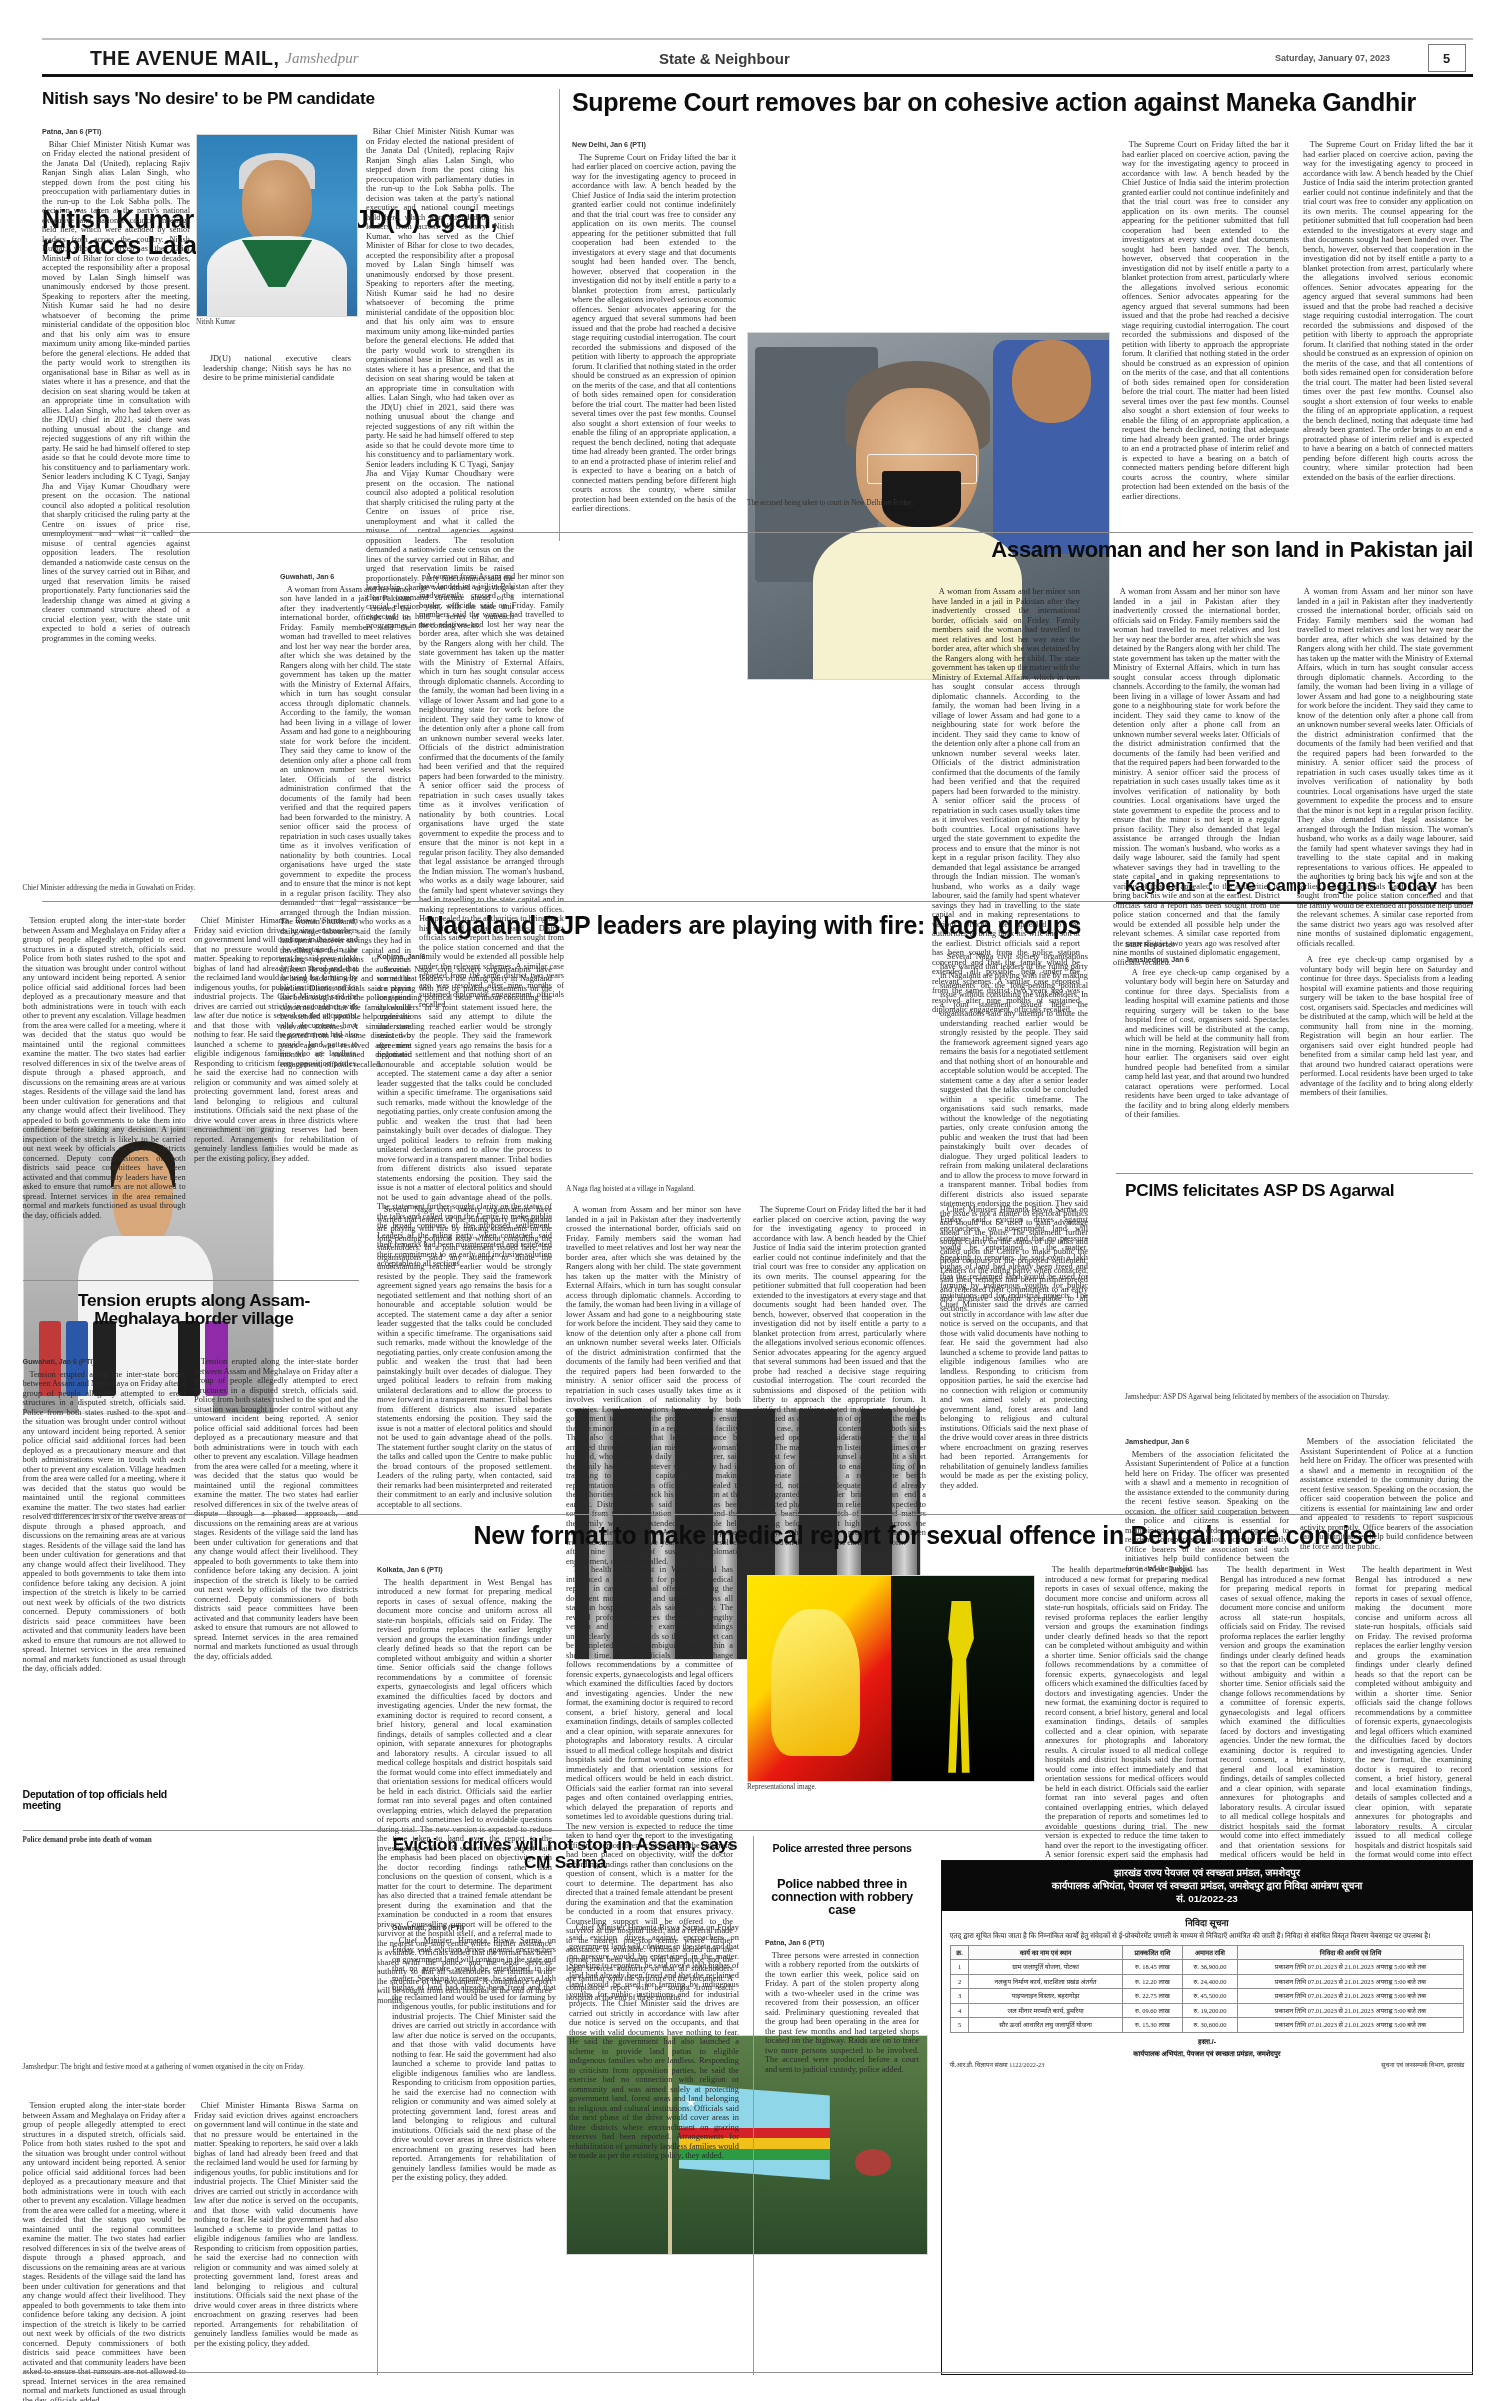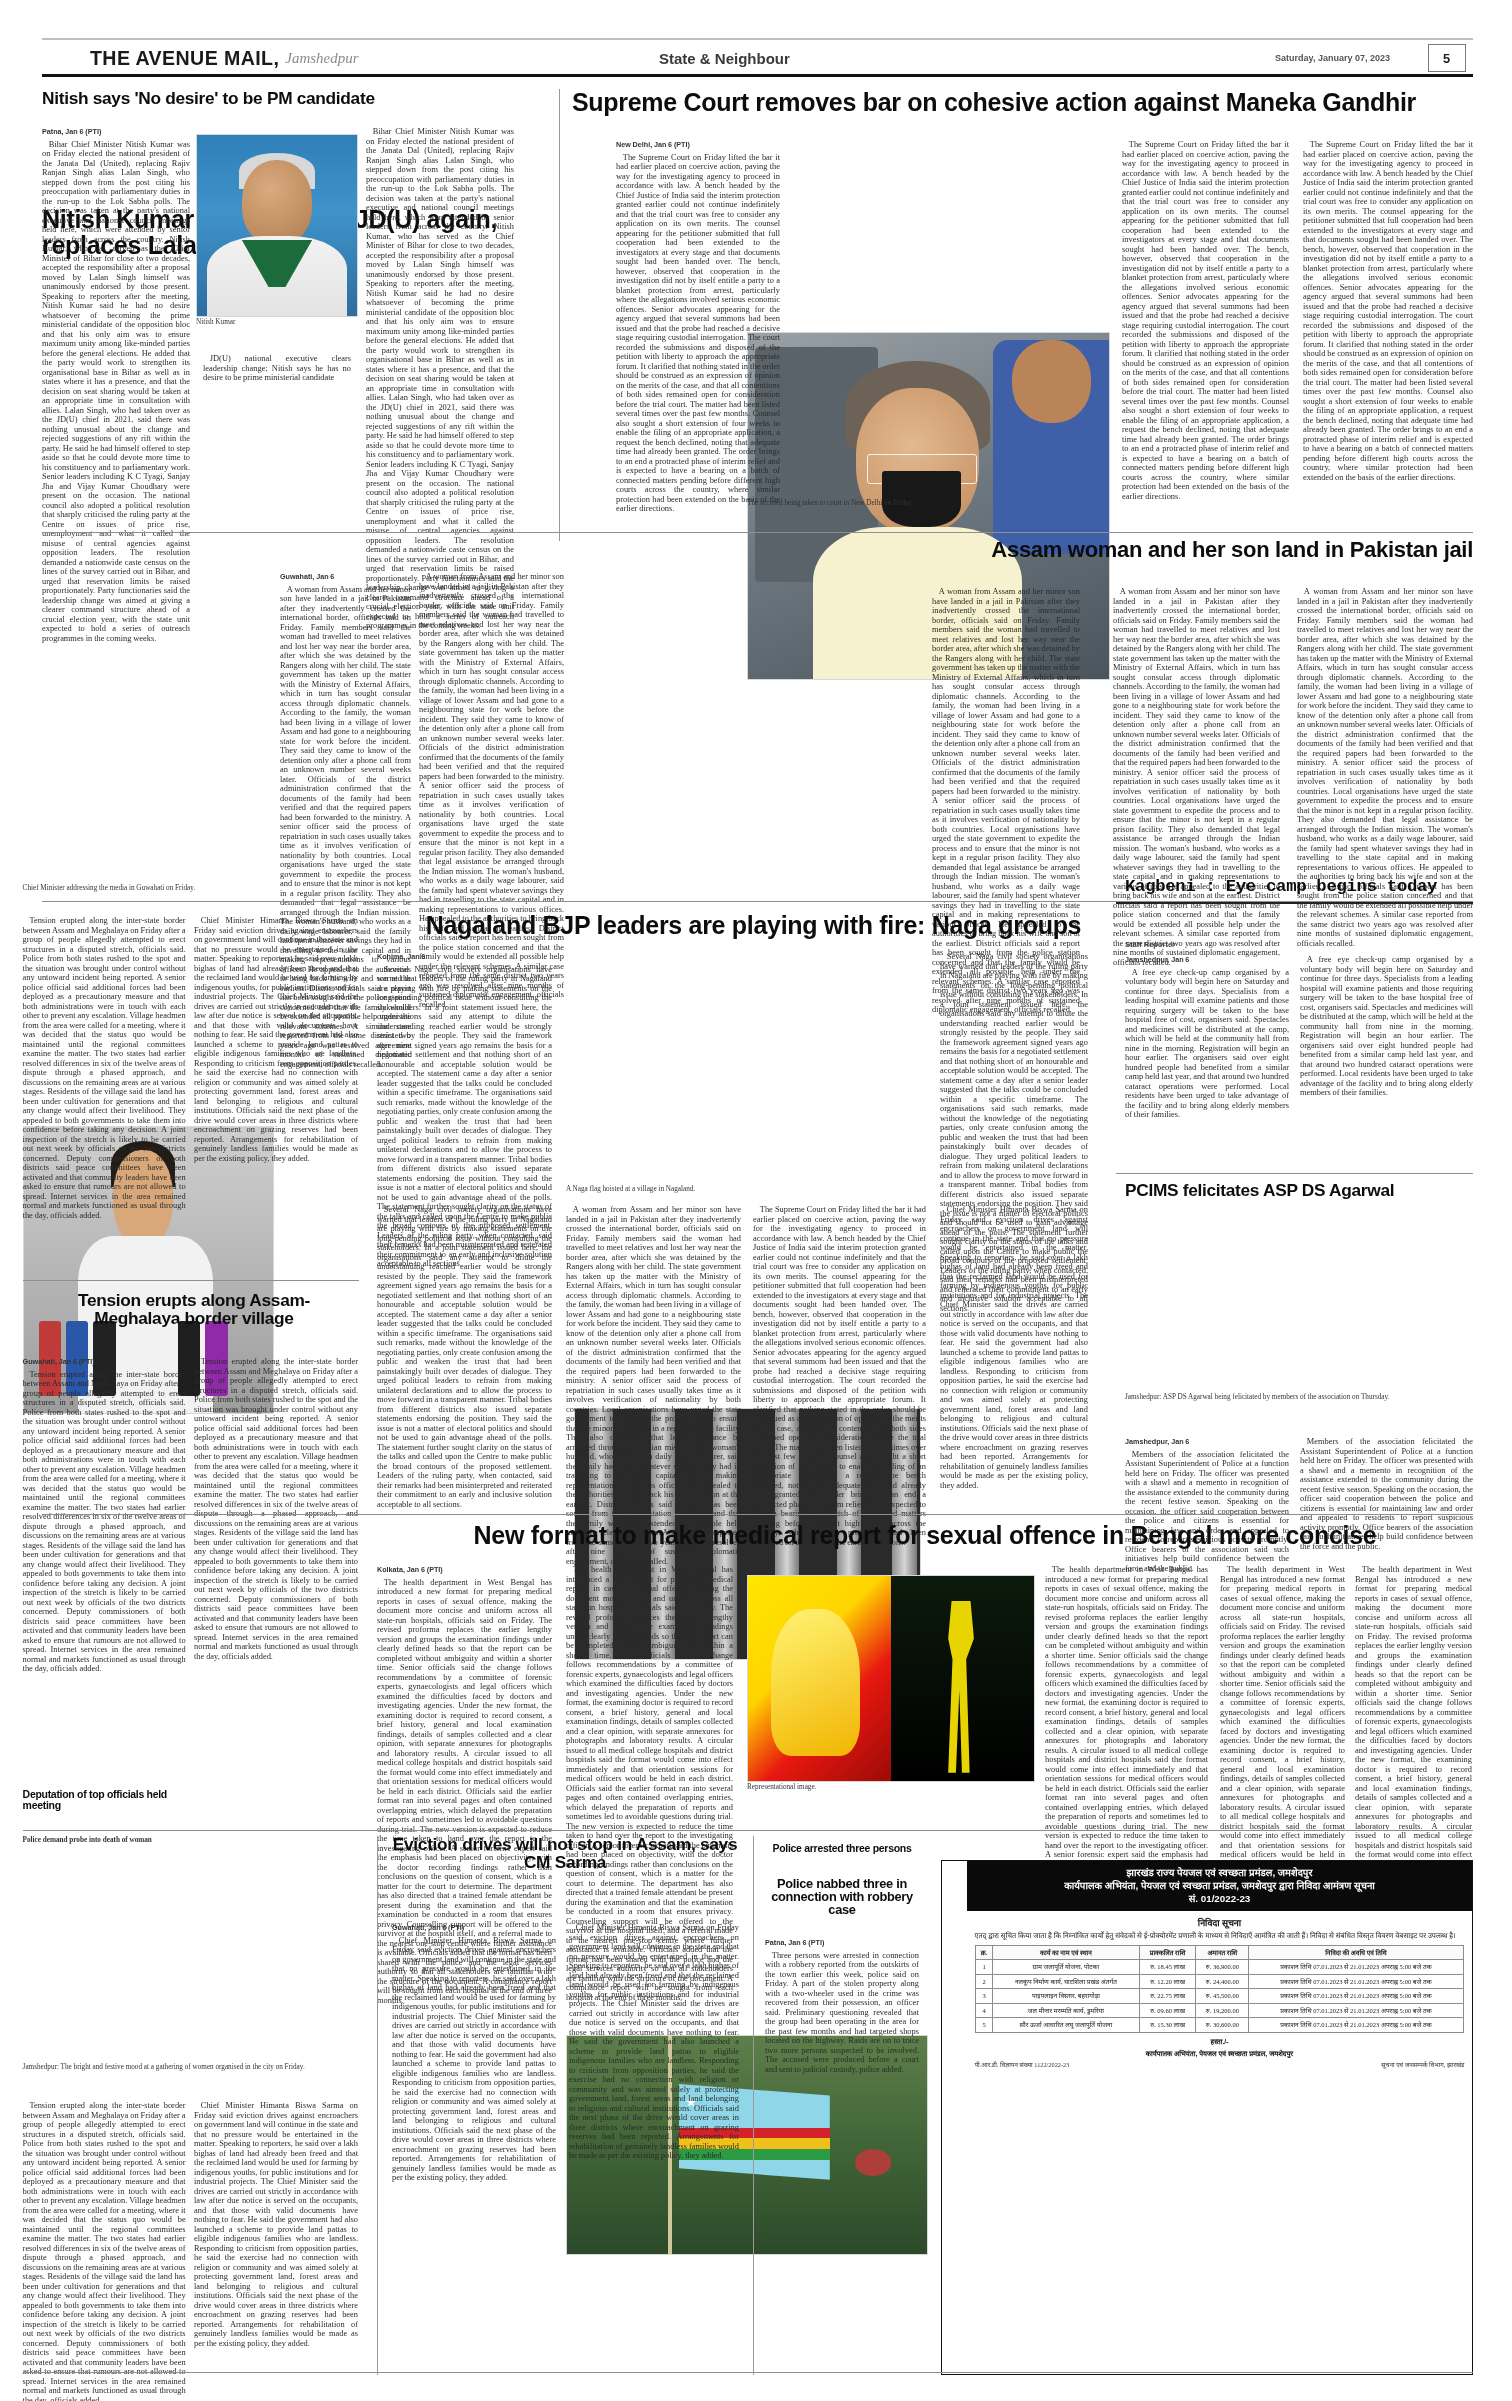--- a/index.html
+++ b/index.html
@@ -162,21 +162,21 @@
     <div class="carwin"></div>
     <div class="mblue"></div>
     <div class="mface"></div>
     <div class="whair"></div>
     <div class="wface"></div>
     <div class="glass"></div>
     <div class="mask"></div>
     <div class="kurta"></div>
   </div>
 
-  <div class="col bodytext" style="left:572px;top:140px;width:164px;height:384px;margin-left:44px;">
+  <div class="col bodytext" style="left:572px;top:140px;width:164px;height:384px;">
     <div class="byline">New Delhi, Jan 6 (PTI)</div>
     <p>The Supreme Court on Friday lifted the bar it had earlier placed on coercive action, paving the way for the investigating agency to proceed in accordance with law. A bench headed by the Chief Justice of India said the interim protection granted earlier could not continue indefinitely and that the trial court was free to consider any application on its own merits. The counsel appearing for the petitioner submitted that full cooperation had been extended to the investigators at every stage and that documents sought had been handed over. The bench, however, observed that cooperation in the investigation did not by itself entitle a party to a blanket protection from arrest, particularly where the allegations involved serious economic offences. Senior advocates appearing for the agency argued that several summons had been issued and that the probe had reached a decisive stage requiring custodial interrogation. The court recorded the submissions and disposed of the petition with liberty to approach the appropriate forum. It clarified that nothing stated in the order should be construed as an expression of opinion on the merits of the case, and that all contentions of both sides remained open for consideration before the trial court. The matter had been listed several times over the past few months. Counsel also sought a short extension of four weeks to enable the filing of an appropriate application, a request the bench declined, noting that adequate time had already been granted. The order brings to an end a protracted phase of interim relief and is expected to have a bearing on a batch of connected matters pending before different high courts across the country, where similar protection had been extended on the basis of the earlier directions.</p>
   </div>
   <div class="col bodytext" style="left:1122px;top:140px;width:167px;height:384px;">
     <p>The Supreme Court on Friday lifted the bar it had earlier placed on coercive action, paving the way for the investigating agency to proceed in accordance with law. A bench headed by the Chief Justice of India said the interim protection granted earlier could not continue indefinitely and that the trial court was free to consider any application on its own merits. The counsel appearing for the petitioner submitted that full cooperation had been extended to the investigators at every stage and that documents sought had been handed over. The bench, however, observed that cooperation in the investigation did not by itself entitle a party to a blanket protection from arrest, particularly where the allegations involved serious economic offences. Senior advocates appearing for the agency argued that several summons had been issued and that the probe had reached a decisive stage requiring custodial interrogation. The court recorded the submissions and disposed of the petition with liberty to approach the appropriate forum. It clarified that nothing stated in the order should be construed as an expression of opinion on the merits of the case, and that all contentions of both sides remained open for consideration before the trial court. The matter had been listed several times over the past few months. Counsel also sought a short extension of four weeks to enable the filing of an appropriate application, a request the bench declined, noting that adequate time had already been granted. The order brings to an end a protracted phase of interim relief and is expected to have a bearing on a batch of connected matters pending before different high courts across the country, where similar protection had been extended on the basis of the earlier directions.</p>
   </div>
   <div class="col bodytext" style="left:1303px;top:140px;width:170px;height:384px;">
     <p>The Supreme Court on Friday lifted the bar it had earlier placed on coercive action, paving the way for the investigating agency to proceed in accordance with law. A bench headed by the Chief Justice of India said the interim protection granted earlier could not continue indefinitely and that the trial court was free to consider any application on its own merits. The counsel appearing for the petitioner submitted that full cooperation had been extended to the investigators at every stage and that documents sought had been handed over. The bench, however, observed that cooperation in the investigation did not by itself entitle a party to a blanket protection from arrest, particularly where the allegations involved serious economic offences. Senior advocates appearing for the agency argued that several summons had been issued and that the probe had reached a decisive stage requiring custodial interrogation. The court recorded the submissions and disposed of the petition with liberty to approach the appropriate forum. It clarified that nothing stated in the order should be construed as an expression of opinion on the merits of the case, and that all contentions of both sides remained open for consideration before the trial court. The matter had been listed several times over the past few months. Counsel also sought a short extension of four weeks to enable the filing of an appropriate application, a request the bench declined, noting that adequate time had already been granted. The order brings to an end a protracted phase of interim relief and is expected to have a bearing on a batch of connected matters pending before different high courts across the country, where similar protection had been extended on the basis of the earlier directions.</p>
   </div>
   <div class="col cap" style="left:747px;top:499px;width:361px;">The accused being taken to court in New Delhi on Friday.</div>
@@ -358,21 +358,21 @@
 
   <div class="vrule" style="left:753px;top:1836px;height:539px;"></div>
 
   <div class="col hl hl-xs" style="left:765px;top:1843px;width:154px;text-align:center;">Police arrested three persons</div>
   <div class="col hl hl-sm" style="left:765px;top:1877px;width:154px;text-align:center;">Police nabbed three in connection with robbery case</div>
   <div class="col bodytext" style="left:765px;top:1938px;width:154px;height:429px;">
     <div class="byline">Patna, Jan 6 (PTI)</div>
     <p>Three persons were arrested in connection with a robbery reported from the outskirts of the town earlier this week, police said on Friday. A part of the stolen property along with a two-wheeler used in the crime was recovered from their possession, an officer said. Preliminary questioning revealed that the group had been operating in the area for the past few months and had targeted shops located on the highway. Raids are on to trace two more persons suspected to be involved. The accused were produced before a court and sent to judicial custody, police added.</p>
   </div>
 
-  <div class="notice" style="left:941px;top:1860px;width:532px;height:515px;padding-left:25px;">
+  <div class="notice" style="left:941px;top:1860px;width:532px;height:515px;">
     <div class="notice-hd">
       <div>झारखंड राज्य पेयजल एवं स्वच्छता प्रमंडल, जमशेदपुर</div>
       <div>कार्यपालक अभियंता, पेयजल एवं स्वच्छता प्रमंडल, जमशेदपुर द्वारा निविदा आमंत्रण सूचना</div>
       <div>सं. 01/2022-23</div>
     </div>
     <div class="notice-sub">निविदा सूचना</div>
     <div class="notice-body">एतद् द्वारा सूचित किया जाता है कि निम्नांकित कार्यों हेतु संवेदकों से ई-प्रोक्योरमेंट प्रणाली के माध्यम से निविदाएँ आमंत्रित की जाती हैं। निविदा से संबंधित विस्तृत विवरण वेबसाइट पर उपलब्ध है।</div>
 
     <table class="tender">
       <thead>

